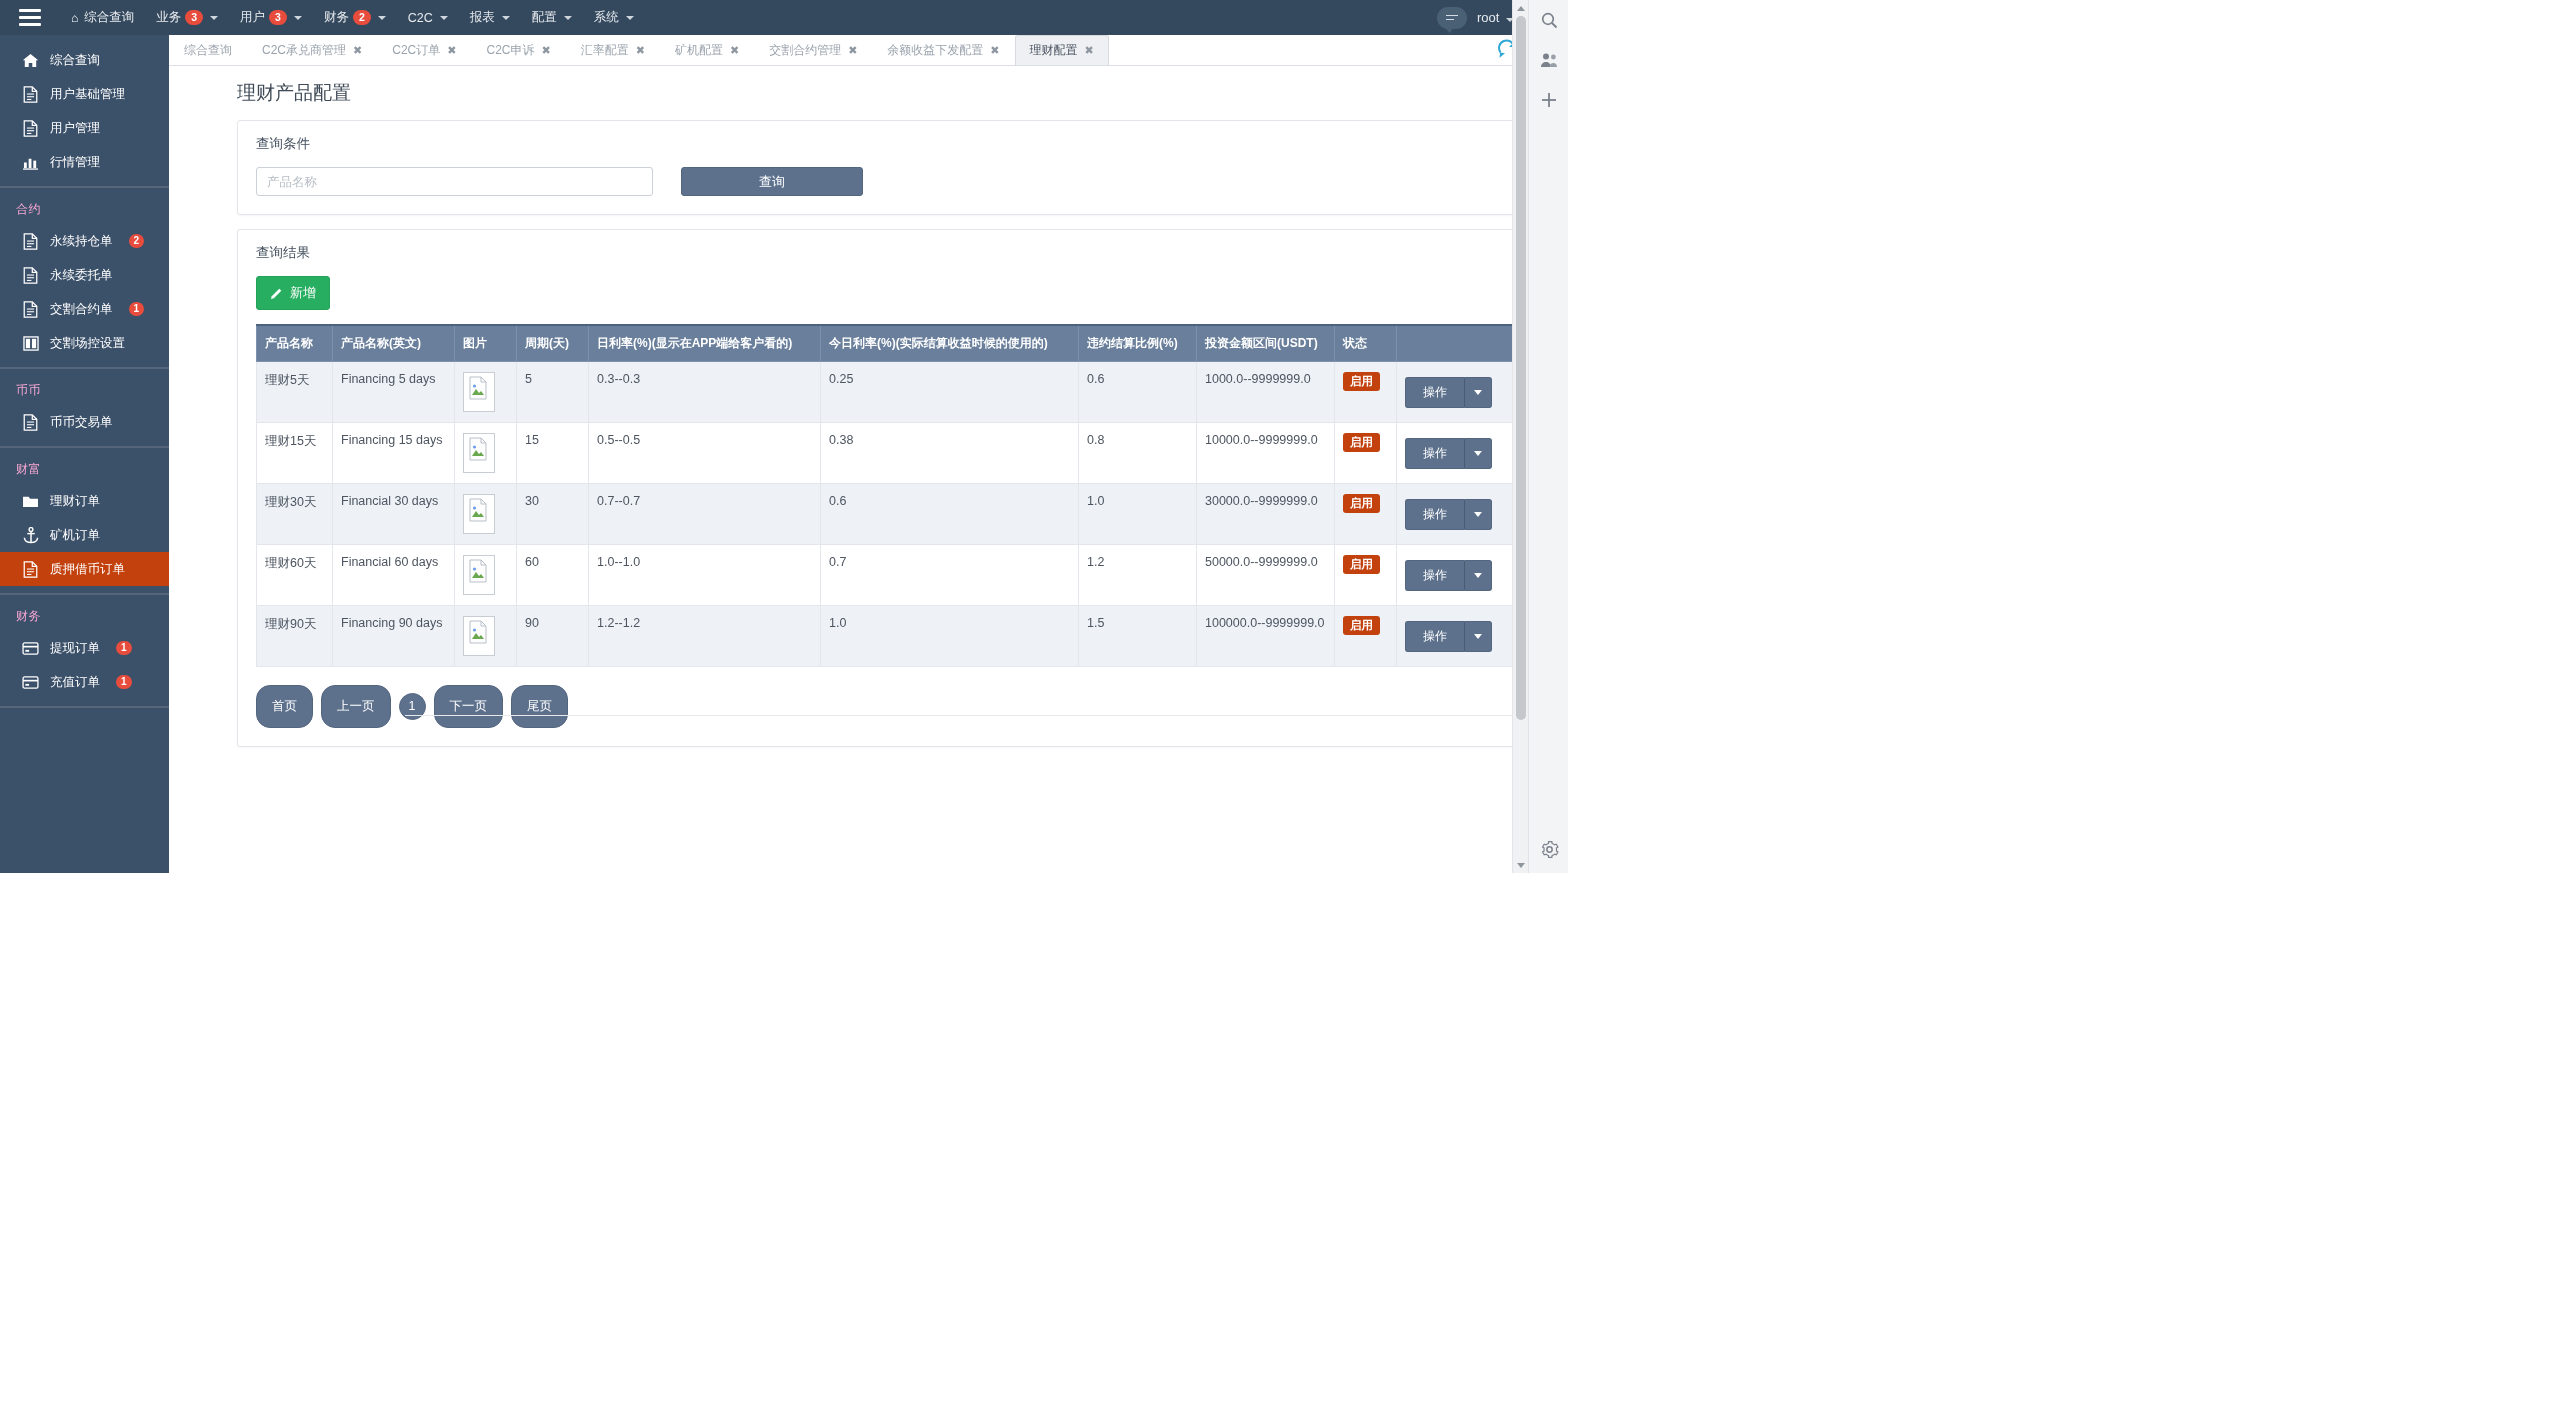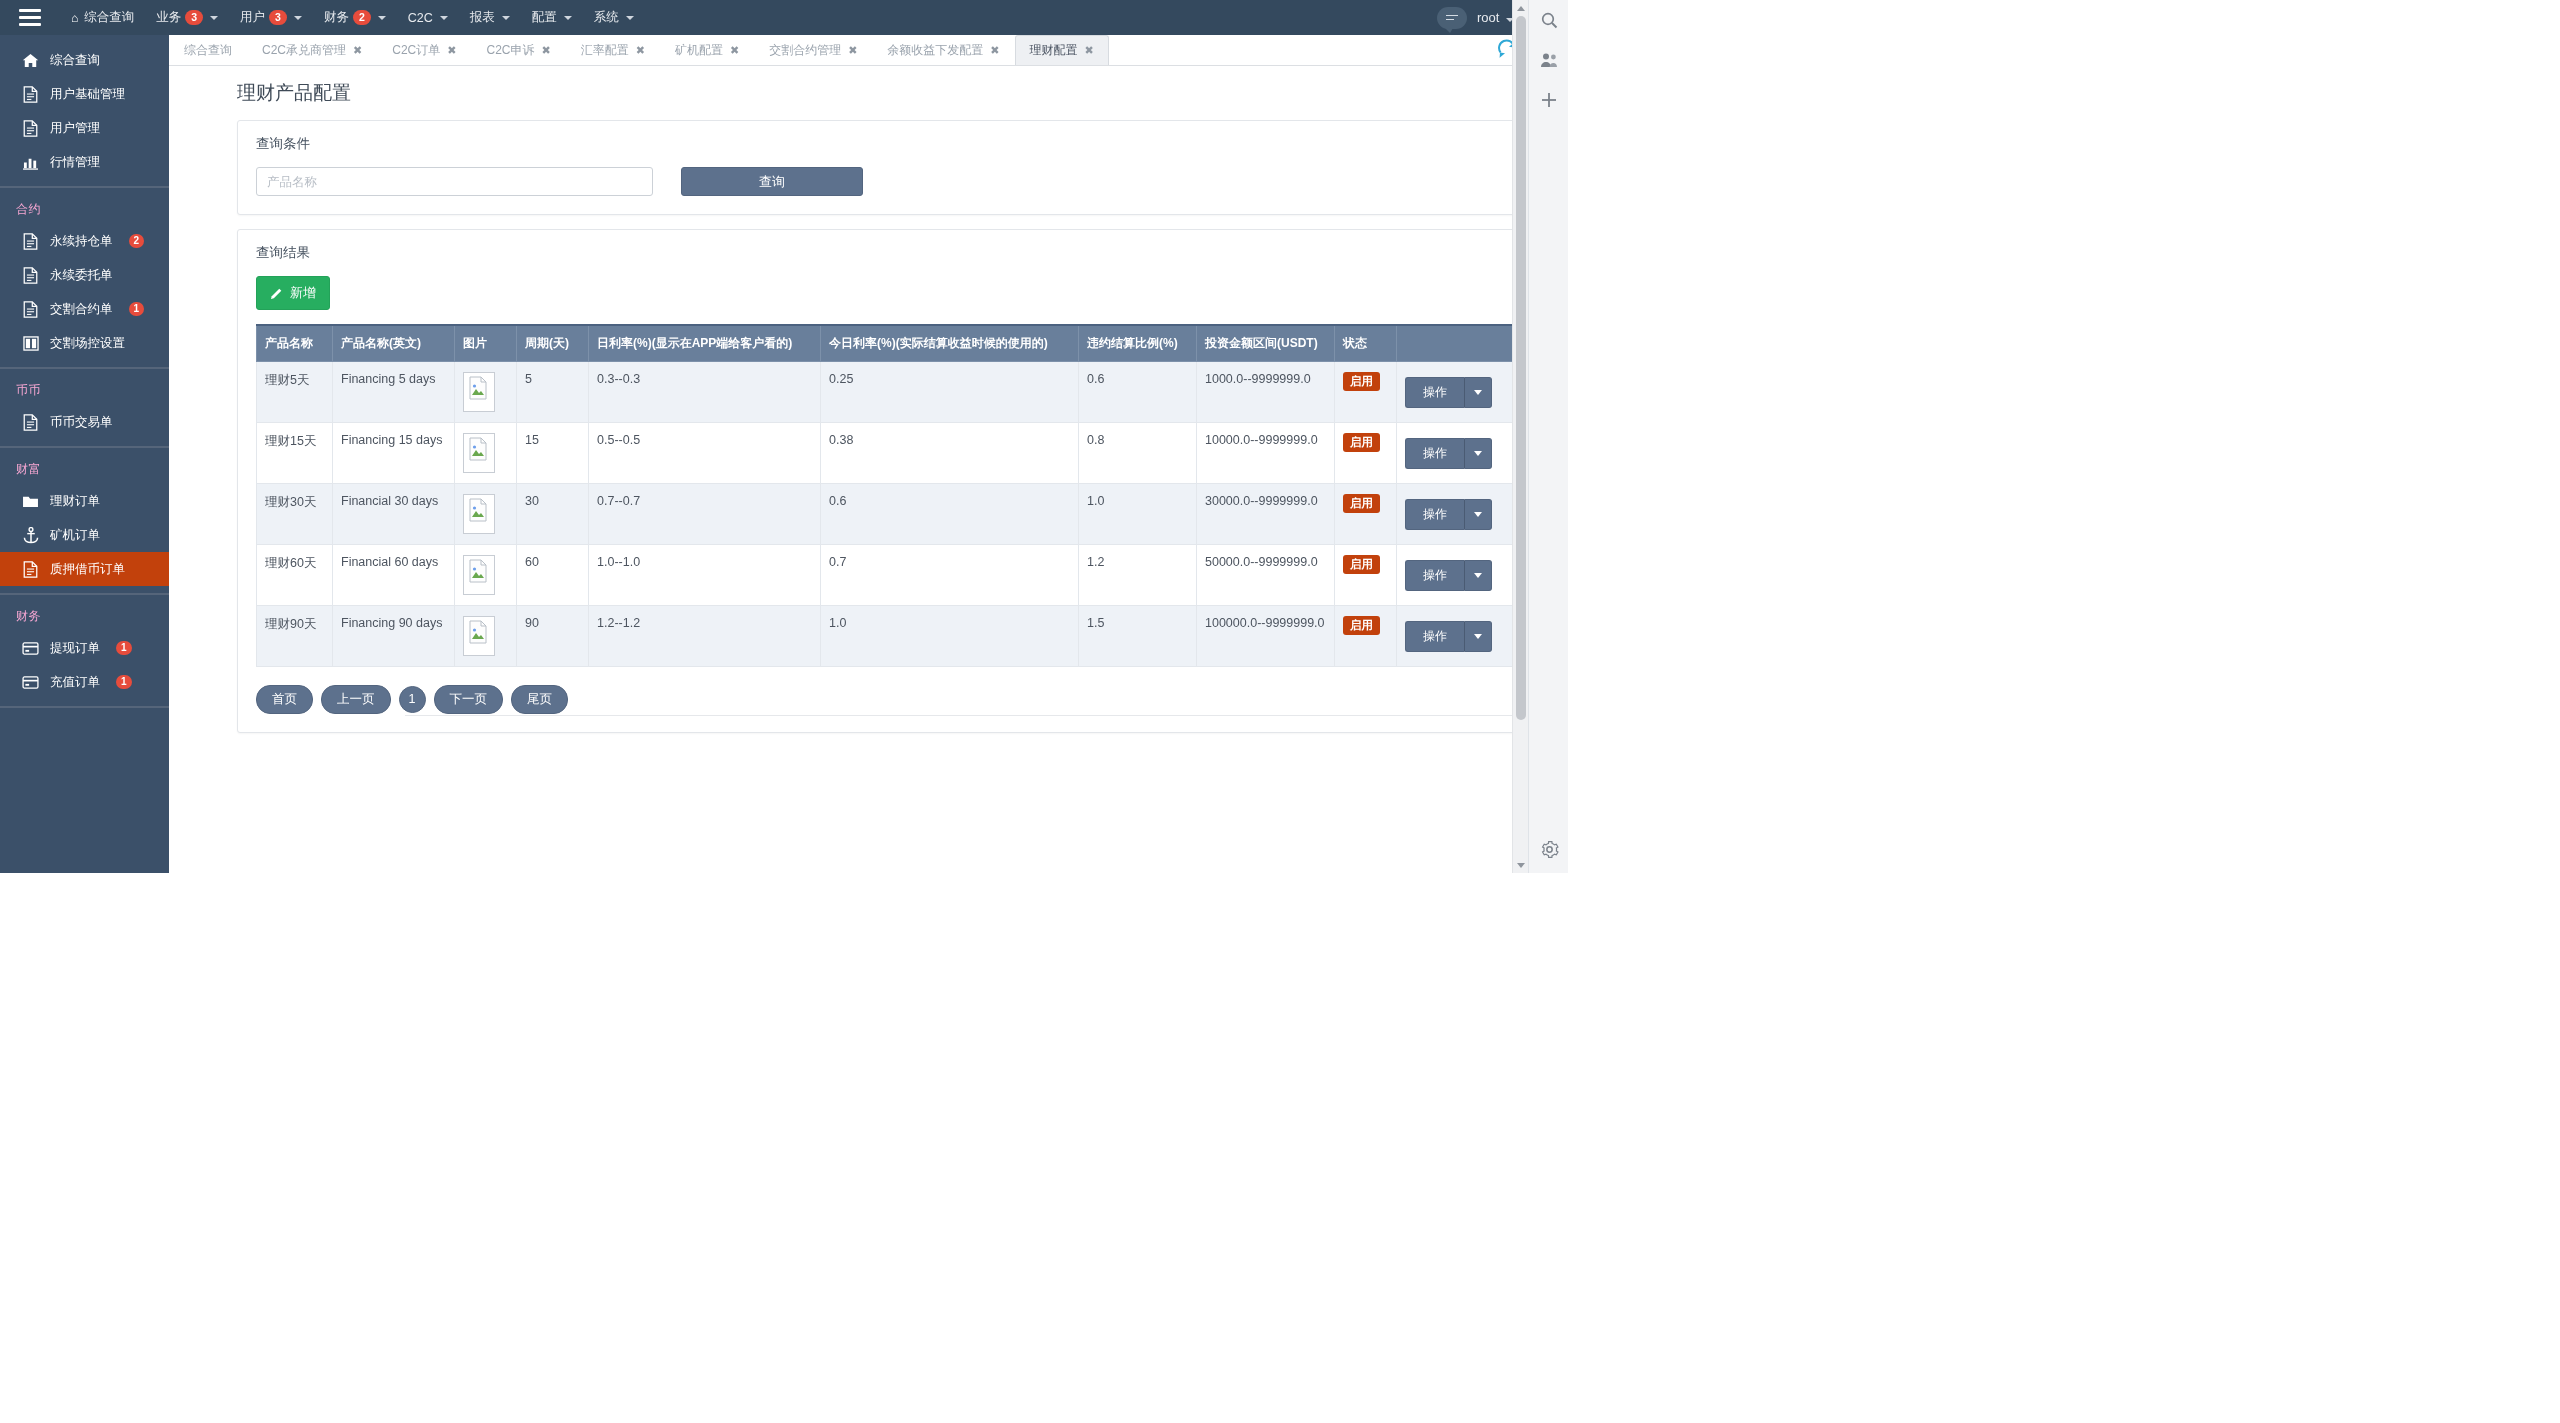--- a/index.html
+++ b/index.html
@@ -177,21 +177,21 @@
   }
   .btn-op-caret span {
     border-left: 4px solid transparent; border-right: 4px solid transparent;
     border-top: 5px solid #fff; display: block;
   }
 
   
   .pager { margin-top: 18px; display: flex; gap: 8px; align-items: center; }
   .pg-btn {
     background: #5d718d; color: #fff; border: 1px solid #53657f; border-radius: 14px;
-    padding: 5px 15px; font-size: 12.5px; cursor: pointer; font-family: "Liberation Sans", sans-serif;
+    padding: 12px 15px; font-size: 12.5px; cursor: pointer; font-family: "Liberation Sans", sans-serif;
   }
   .pg-btn.num { border-radius: 50%; width: 27px; height: 27px; padding: 0; text-align: center; line-height: 25px; }
 
   
   .vscroll-outer {
     position: absolute; top: 0; right: 40px; width: 16px; height: 873px;
     background: #f0f1f3; border-left: 1px solid #e2e4e7; z-index: 35;
   }
   .vscroll-arrow { width: 16px; height: 16px; display: flex; align-items: center; justify-content: center; }
   .vscroll-arrow span { border-left: 4px solid transparent; border-right: 4px solid transparent; }

